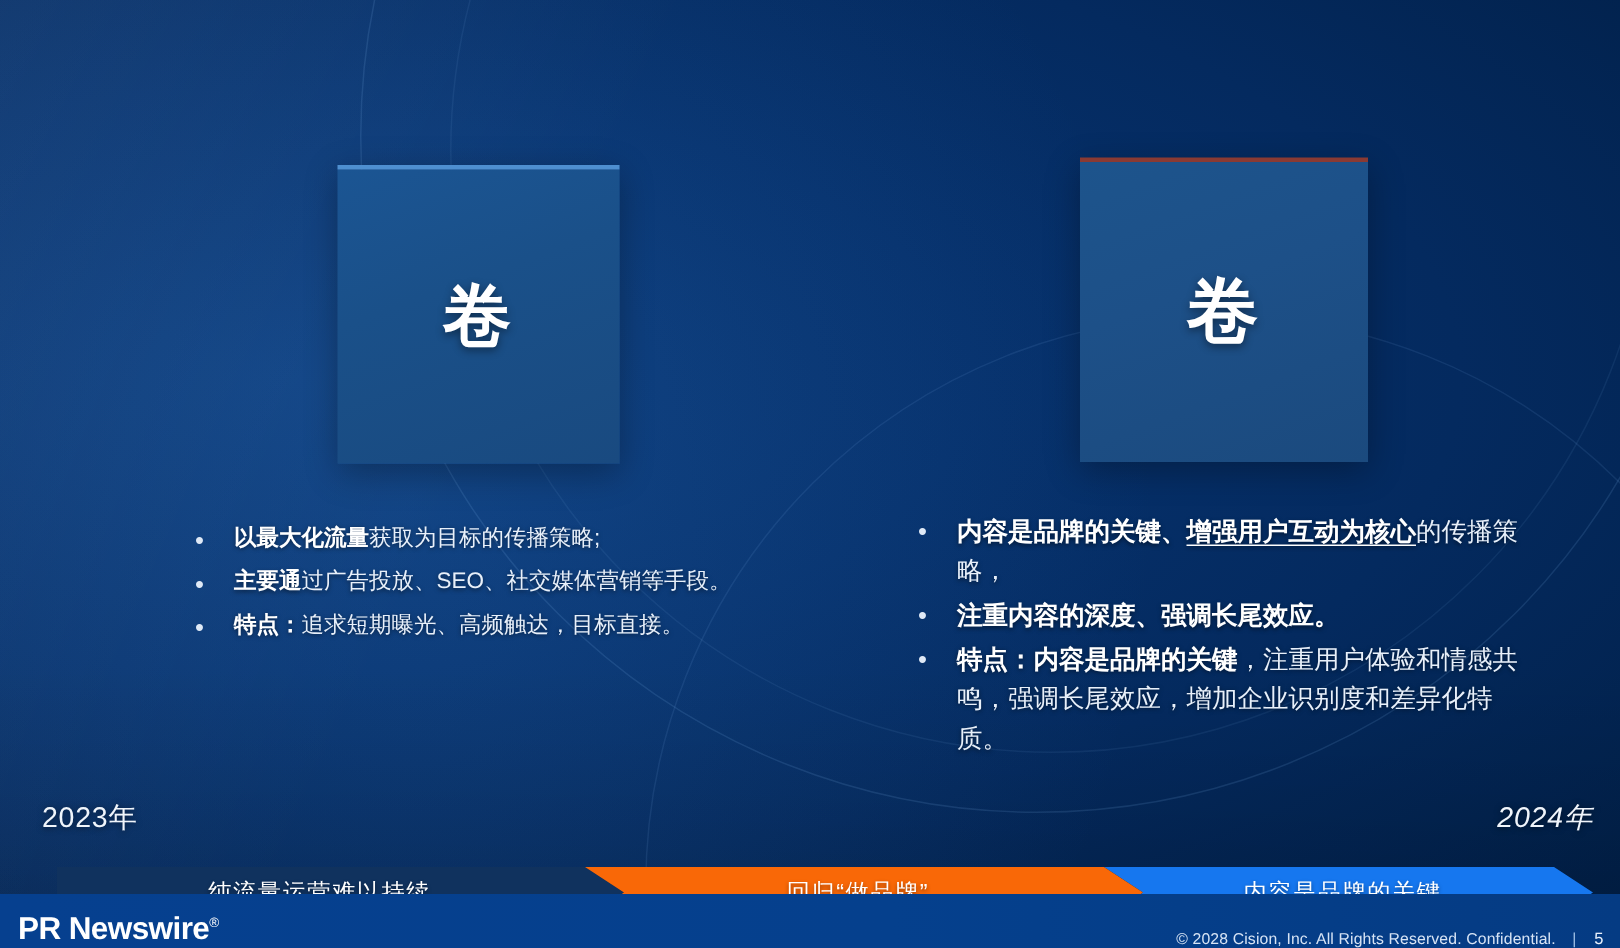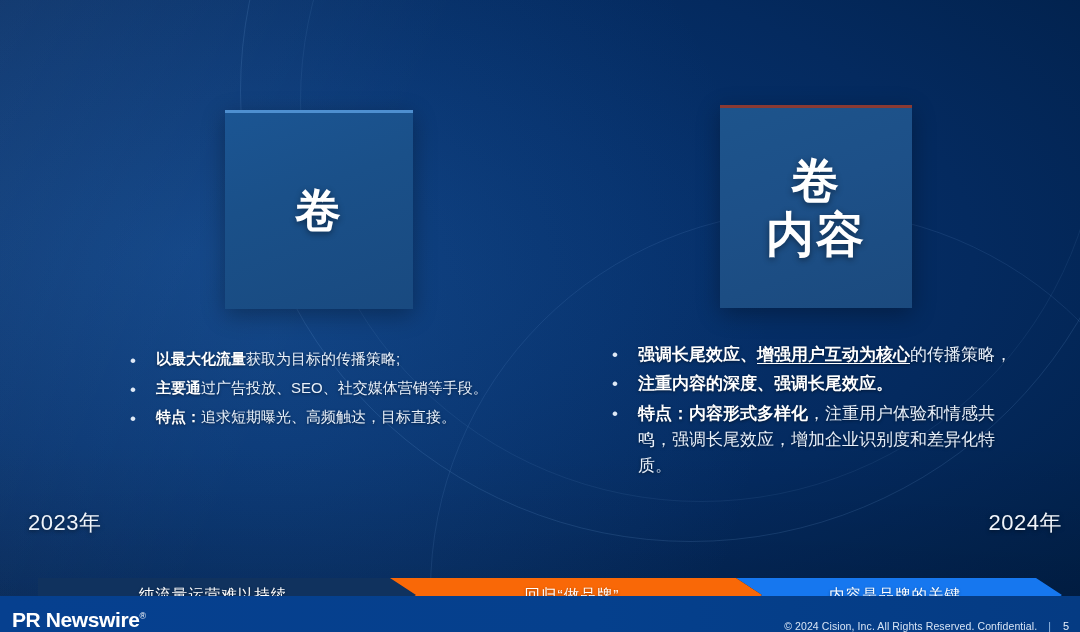--- a/index.html
+++ b/index.html
@@ -88,27 +88,27 @@
     line-height:1.52;
     color:#e8f0fa;
     text-shadow:0 1px 3px rgba(0,0,0,0.5);
   }
   .col-right .btext{font-size:17px;line-height:1.55;}
   .b{font-weight:700;color:#ffffff;}
   .u{font-weight:700;color:#ffffff;text-decoration:underline;text-underline-offset:3px;font-family:Liberation Serif, serif;}
 
   
   .year{
-    position:absolute;top:508px;
-    font-size:22px;color:#f0f5fb;
+    position:absolute;top:532px;
+    font-size:19px;color:#f0f5fb;
     text-shadow:0 1px 4px rgba(0,0,0,0.55);
     letter-spacing:.5px;
   }
   .year-left{left:28px;}
-  .year-right{right:18px;}
+  .year-right{right:18px;font-style:italic;}
 
   .timeline{
     position:absolute;left:38px;top:538px;width:1024px;height:34px;
   }
   .seg{
     position:absolute;top:0;height:34px;
     display:flex;align-items:center;justify-content:center;
     color:#ffffff;font-size:15.5px;font-weight:400;letter-spacing:1px;
     text-shadow:0 1px 3px rgba(0,0,0,0.45);
     white-space:nowrap;
@@ -168,21 +168,20 @@
 
   <div class="card card-left">
     <div>
       <span>卷</span>
     </div>
   </div>
 
   <div class="card card-right">
     <div>
       <span>卷</span>
-      <span class="card-line2">内容</span>
     </div>
   </div>
 
   <div class="col col-left">
 
     <div class="bullet">
       <span class="dot">•</span>
       <span class="btext"><span class="b">以最大化流量</span><span>获取为目标的传播策略;</span></span>
     </div>
 
@@ -195,31 +194,31 @@
       <span class="dot">•</span>
       <span class="btext"><span class="b">特点：</span><span>追求短期曝光、高频触达，目标直接。</span></span>
     </div>
 
   </div>
 
   <div class="col col-right">
 
     <div class="bullet">
       <span class="dot">•</span>
-      <span class="btext"><span class="b">强调长尾效应、</span><span class="u">增强用户互动为核心</span><span>的传播策略，</span></span>
+      <span class="btext"><span class="b">内容是品牌的关键、</span><span class="u">增强用户互动为核心</span><span>的传播策略，</span></span>
     </div>
 
     <div class="bullet">
       <span class="dot">•</span>
       <span class="btext"><span class="b">注重内容的深度、强调长尾效应。</span><span></span></span>
     </div>
 
     <div class="bullet">
       <span class="dot">•</span>
-      <span class="btext"><span class="b">特点：内容形式多样化</span><span>，注重用户体验和情感共鸣，强调长尾效应，增加企业识别度和差异化特质。</span></span>
+      <span class="btext"><span class="b">特点：内容是品牌的关键</span><span>，注重用户体验和情感共鸣，强调长尾效应，增加企业识别度和差异化特质。</span></span>
     </div>
 
   </div>
 
   <div class="year year-left">2023年</div>
   <div class="year year-right">2024年</div>
 
   <div class="timeline">
     <div class="seg seg1">
       <span class="lbl">纯流量运营难以持续</span>
@@ -228,19 +227,19 @@
       <span class="lbl">内容是品牌的关键</span>
     </div>
     <div class="seg seg2">
       <span class="lbl">回归“做品牌”</span>
     </div>
   </div>
 
   <div class="footer">
     <div class="logo"><span>PR Newswire</span><span class="reg">®</span></div>
     <div class="copy">
-      <span>© 2024 Cision, Inc. All Rights Reserved. Confidential.</span>
+      <span>© 2028 Cision, Inc. All Rights Reserved. Confidential.</span>
       <span class="sep">|</span>
       <span class="pageno">5</span>
     </div>
   </div>
 
 </div>
 
 </body></html>

